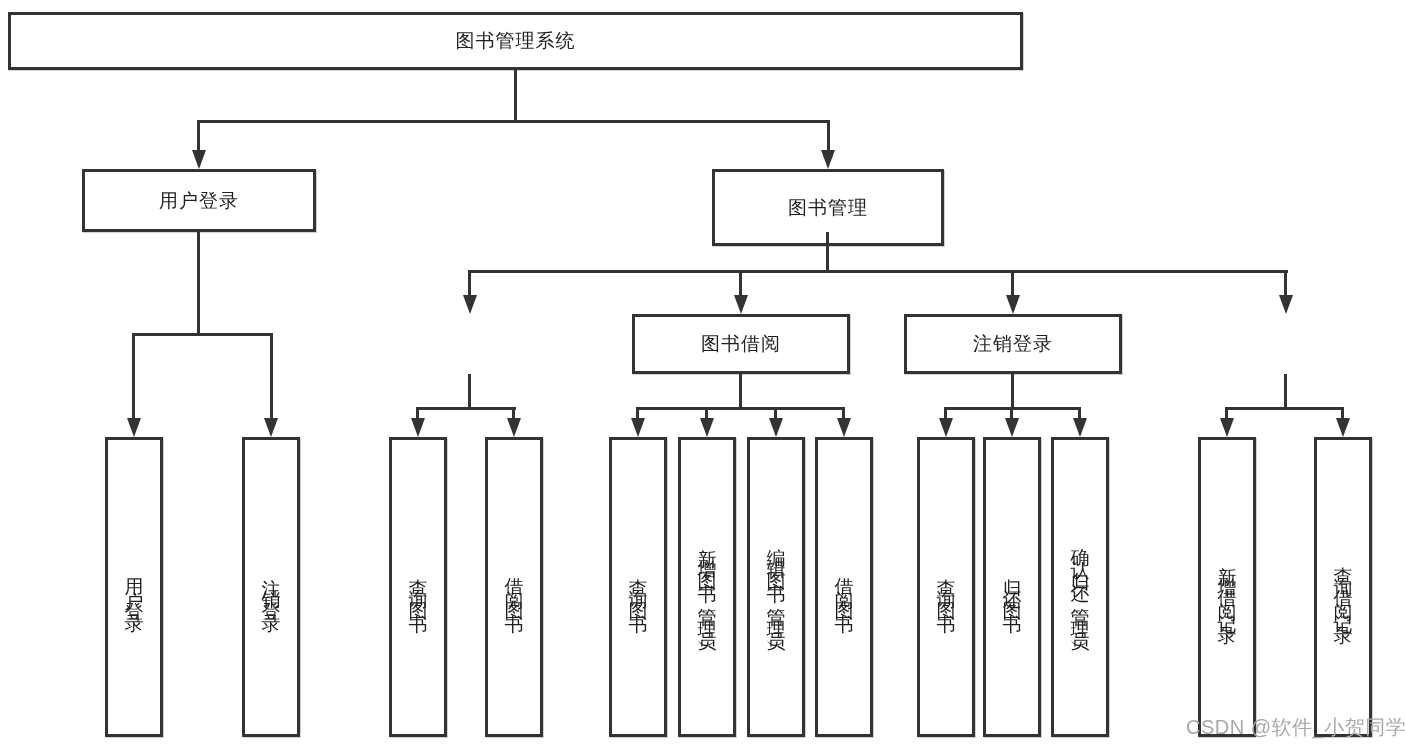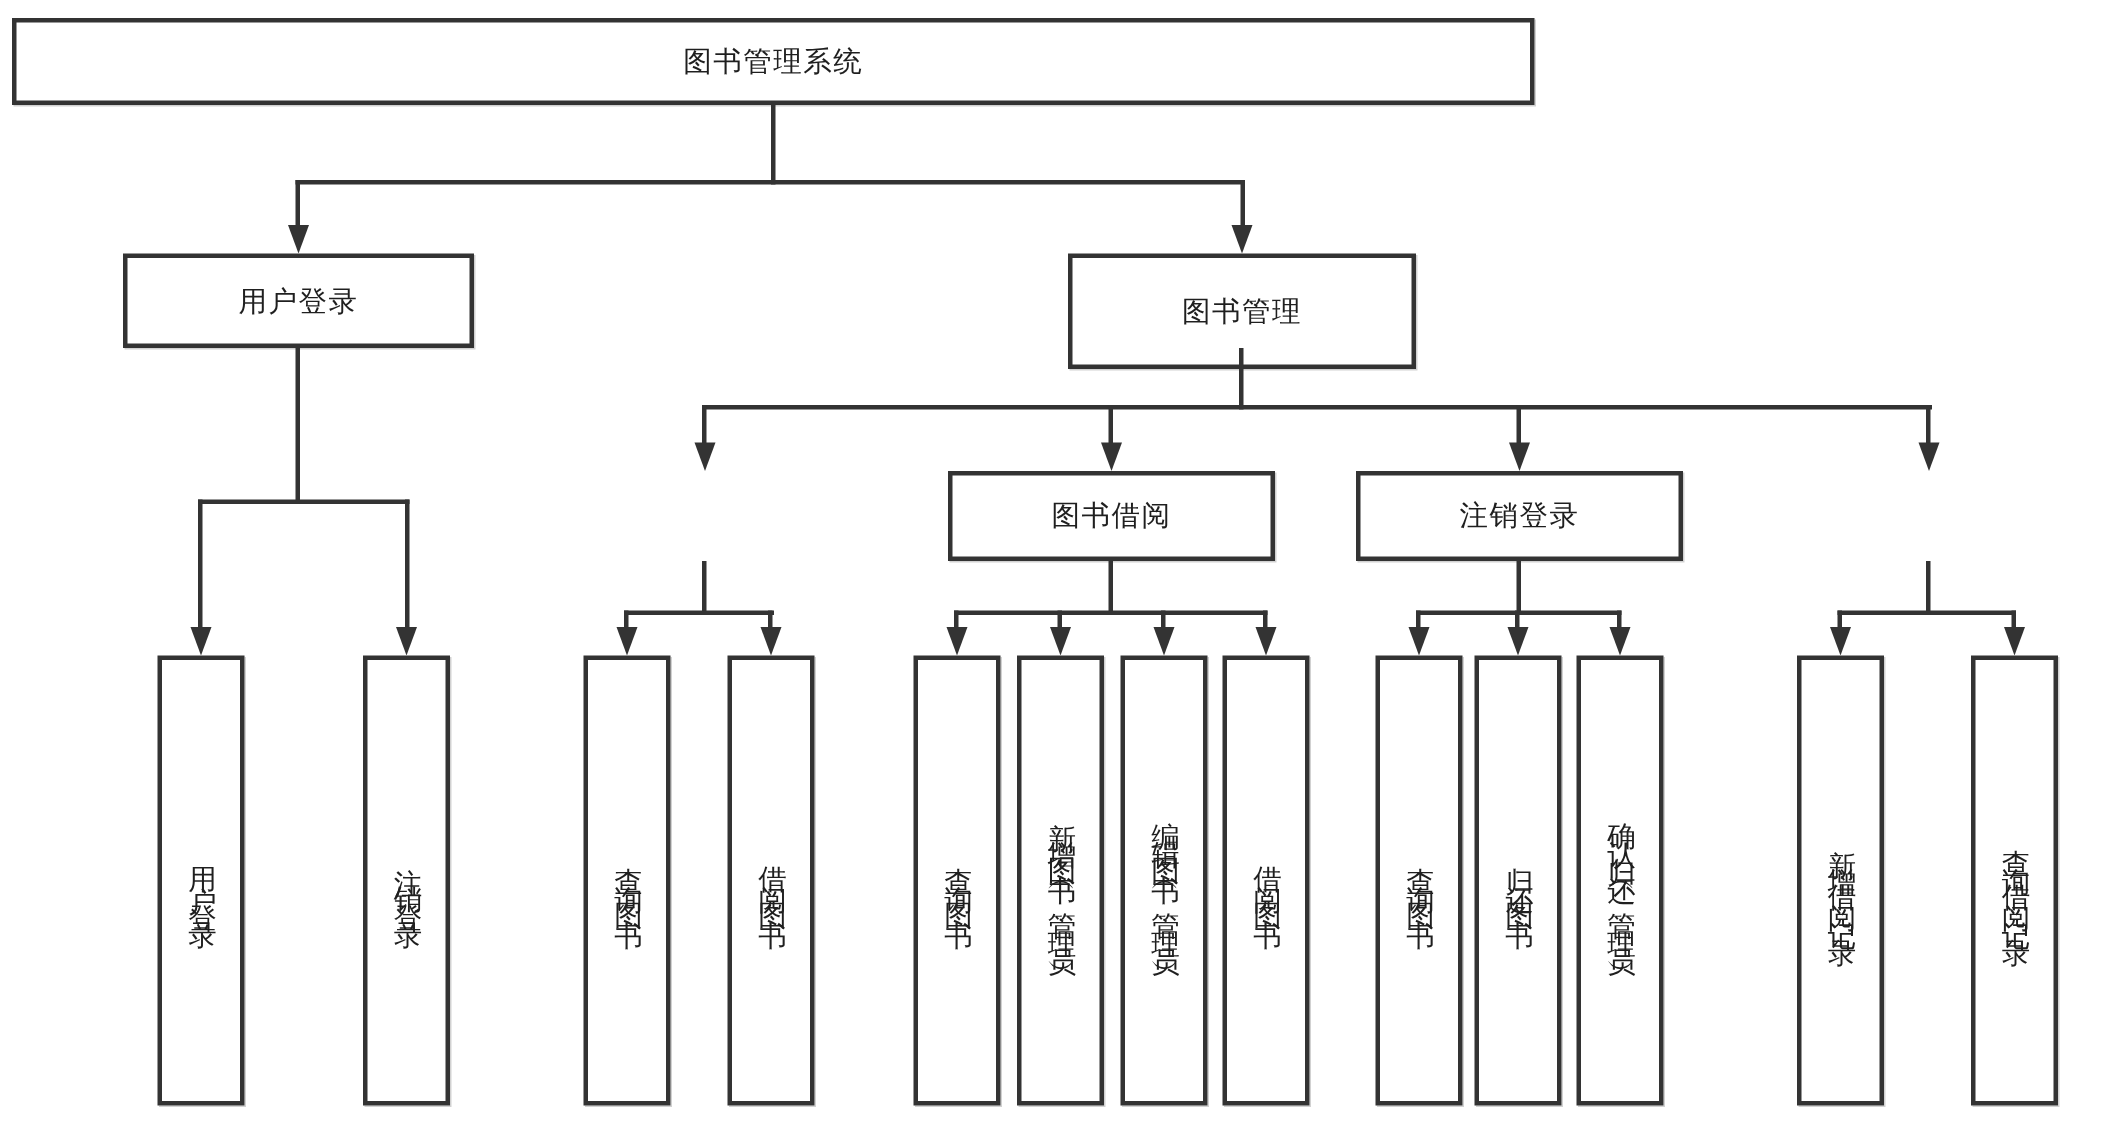--- a/index.html
+++ b/index.html
@@ -169,14 +169,15 @@
     <span class="vtext">确认归还（管理员）</span>
   </div>
 
   <div class="box leaf" style="left:1198px;top:437px;width:58px;height:300px;">
     <span class="vtext">新增借阅记录</span>
   </div>
   <div class="box leaf" style="left:1314px;top:437px;width:58px;height:300px;">
     <span class="vtext">查询借阅记录</span>
   </div>
 
+  <div class="watermark">CSDN @软件_小贺同学</div>
 
 </div>
 
 </body></html>

